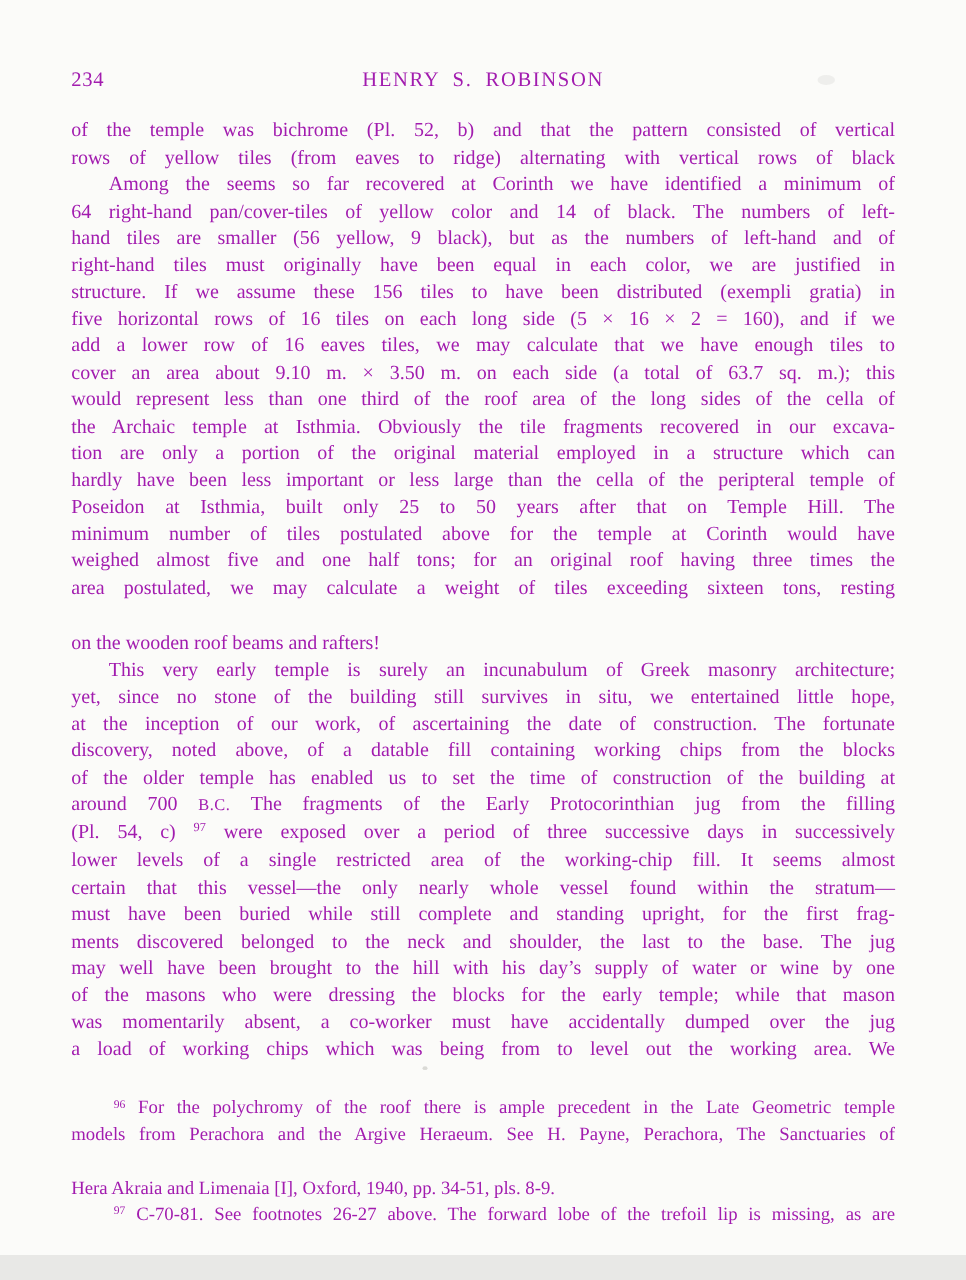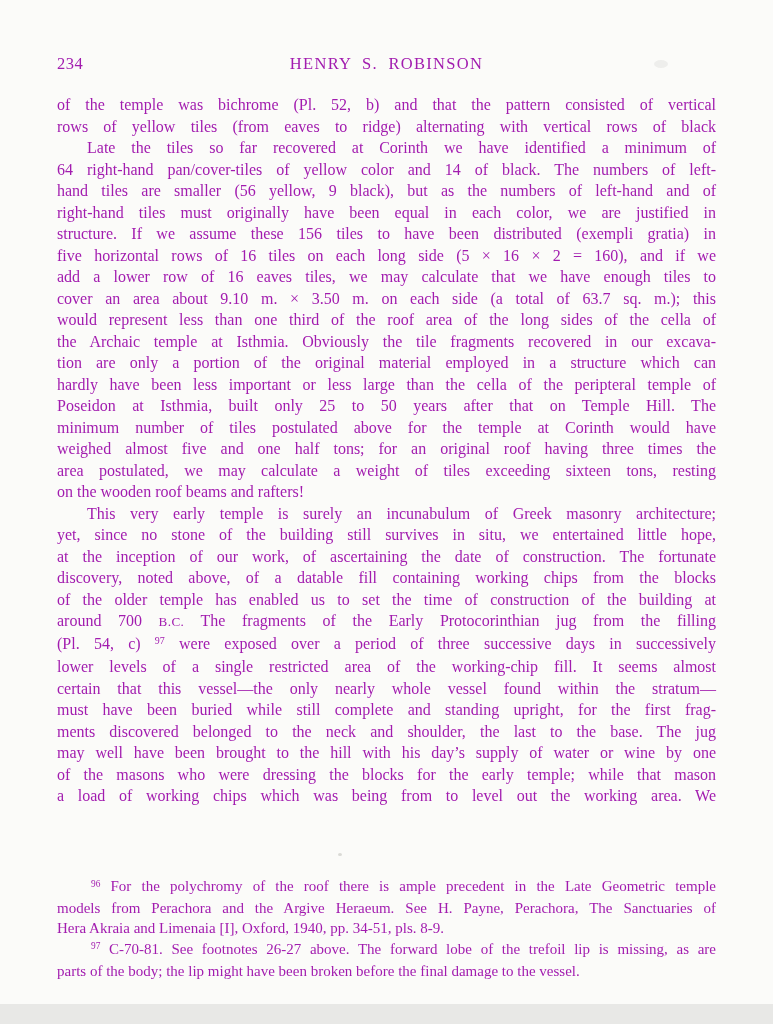--- a/index.html
+++ b/index.html
@@ -38,21 +38,21 @@
     position: absolute;
     top: 876px; left: 57px;
     width: 659px;
     font-size: 15px;
     line-height: 20.2px;
   }
   .line {
     text-align: justify;
     text-align-last: justify;
   }
-  .line.noj { text-align-last: left; }
+  .line.noj { text-align-last: left; margin-top: 23px; }
   .indent { display: inline-block; height: 1px; }
   .body-text .indent { width: 30px; }
   .footnotes .indent { width: 34px; }
   .it { }
   .sc { font-size: .82em; letter-spacing: .4px; }
   sup.fnref {
     font-size: .62em;
     vertical-align: baseline;
     position: relative;
     top: -.45em;
@@ -71,21 +71,21 @@
     <span class="page-number">234</span>
     <span class="running-head">HENRY S. ROBINSON</span>
   </div>
 
   <div class="body-text" id="body-text">
       <div class="para">
         <div class="line"><span>of the temple was bichrome (Pl. 52, b) and that the pattern consisted of vertical</span></div>
         <div class="line"><span>rows of yellow tiles (from eaves to ridge) alternating with vertical rows of black</span></div>
       </div>
       <div class="para">
-        <div class="line"><span class="indent"></span><span>Late the tiles </span><span class="it">so far</span><span> recovered at Corinth we have identified a </span><span class="it">minimum</span><span> of</span></div>
+        <div class="line"><span class="indent"></span><span>Among the seems </span><span class="it">so far</span><span> recovered at Corinth we have identified a </span><span class="it">minimum</span><span> of</span></div>
         <div class="line"><span>64 right-hand pan/cover-tiles of yellow color and 14 of black.  The numbers of left-</span></div>
         <div class="line"><span>hand tiles are smaller (56 yellow, 9 black), but as the numbers of left-hand and of</span></div>
         <div class="line"><span>right-hand tiles must originally have been equal in each color, we are justified in</span></div>
         <div class="line"><span>structure.  If we assume these 156 tiles to have been distributed (</span><span class="it">exempli gratia</span><span>) in</span></div>
         <div class="line"><span>five horizontal rows of 16 tiles on each long side (5 × 16 × 2 = 160), and if we</span></div>
         <div class="line"><span>add a lower row of 16 eaves tiles, we may calculate that we have enough tiles to</span></div>
         <div class="line"><span>cover an area about 9.10 m. × 3.50 m. on each side (a total of 63.7 sq. m.); this</span></div>
         <div class="line"><span>would represent less than one third of the roof area of the long sides of the </span><span class="it">cella</span><span> of</span></div>
         <div class="line"><span>the Archaic temple at Isthmia.  Obviously the tile fragments recovered in our excava-</span></div>
         <div class="line"><span>tion are only a portion of the original material employed in a structure which can</span></div>
@@ -103,20 +103,21 @@
         <div class="line"><span>discovery, noted above, of a datable fill containing working chips from the blocks</span></div>
         <div class="line"><span>of the older temple has enabled us to set the time of construction of the building at</span></div>
         <div class="line"><span>around 700 </span><span class="sc">B.C.</span><span>  The fragments of the Early Protocorinthian jug from the filling</span></div>
         <div class="line"><span>(Pl. 54, c) </span><sup class="fnref">97</sup><span> were exposed over a period of three successive days in successively</span></div>
         <div class="line"><span>lower levels of a single restricted area of the working-chip fill.  It seems almost</span></div>
         <div class="line"><span>certain that this vessel—the only nearly whole vessel found within the stratum—</span></div>
         <div class="line"><span>must have been buried while still complete and standing upright, for the first frag-</span></div>
         <div class="line"><span>ments discovered belonged to the neck and shoulder, the last to the base.  The jug</span></div>
         <div class="line"><span>may well have been brought to the hill with his day’s supply of water or wine by one</span></div>
         <div class="line"><span>of the masons who were dressing the blocks for the early temple; while that mason</span></div>
+        <div class="line"><span>was momentarily absent, a co-worker must have accidentally dumped over the jug</span></div>
         <div class="line"><span>a load of working chips which was being from to level out the working area.  We</span></div>
       </div>
     </div>
 
   <div class="footnotes" id="footnotes">
       <div class="footnote">
         <div class="line"><span class="indent"></span><sup class="fnref">96</sup><span> For the polychromy of the roof there is ample precedent in the Late Geometric temple</span></div>
         <div class="line"><span>models from Perachora and the Argive Heraeum.  See H. Payne, </span><span class="it">Perachora, The Sanctuaries of</span></div>
         <div class="line noj"><span class="it">Hera Akraia and Limenaia</span><span> [I], Oxford, 1940, pp. 34-51, pls. 8-9.</span></div>
       </div>

